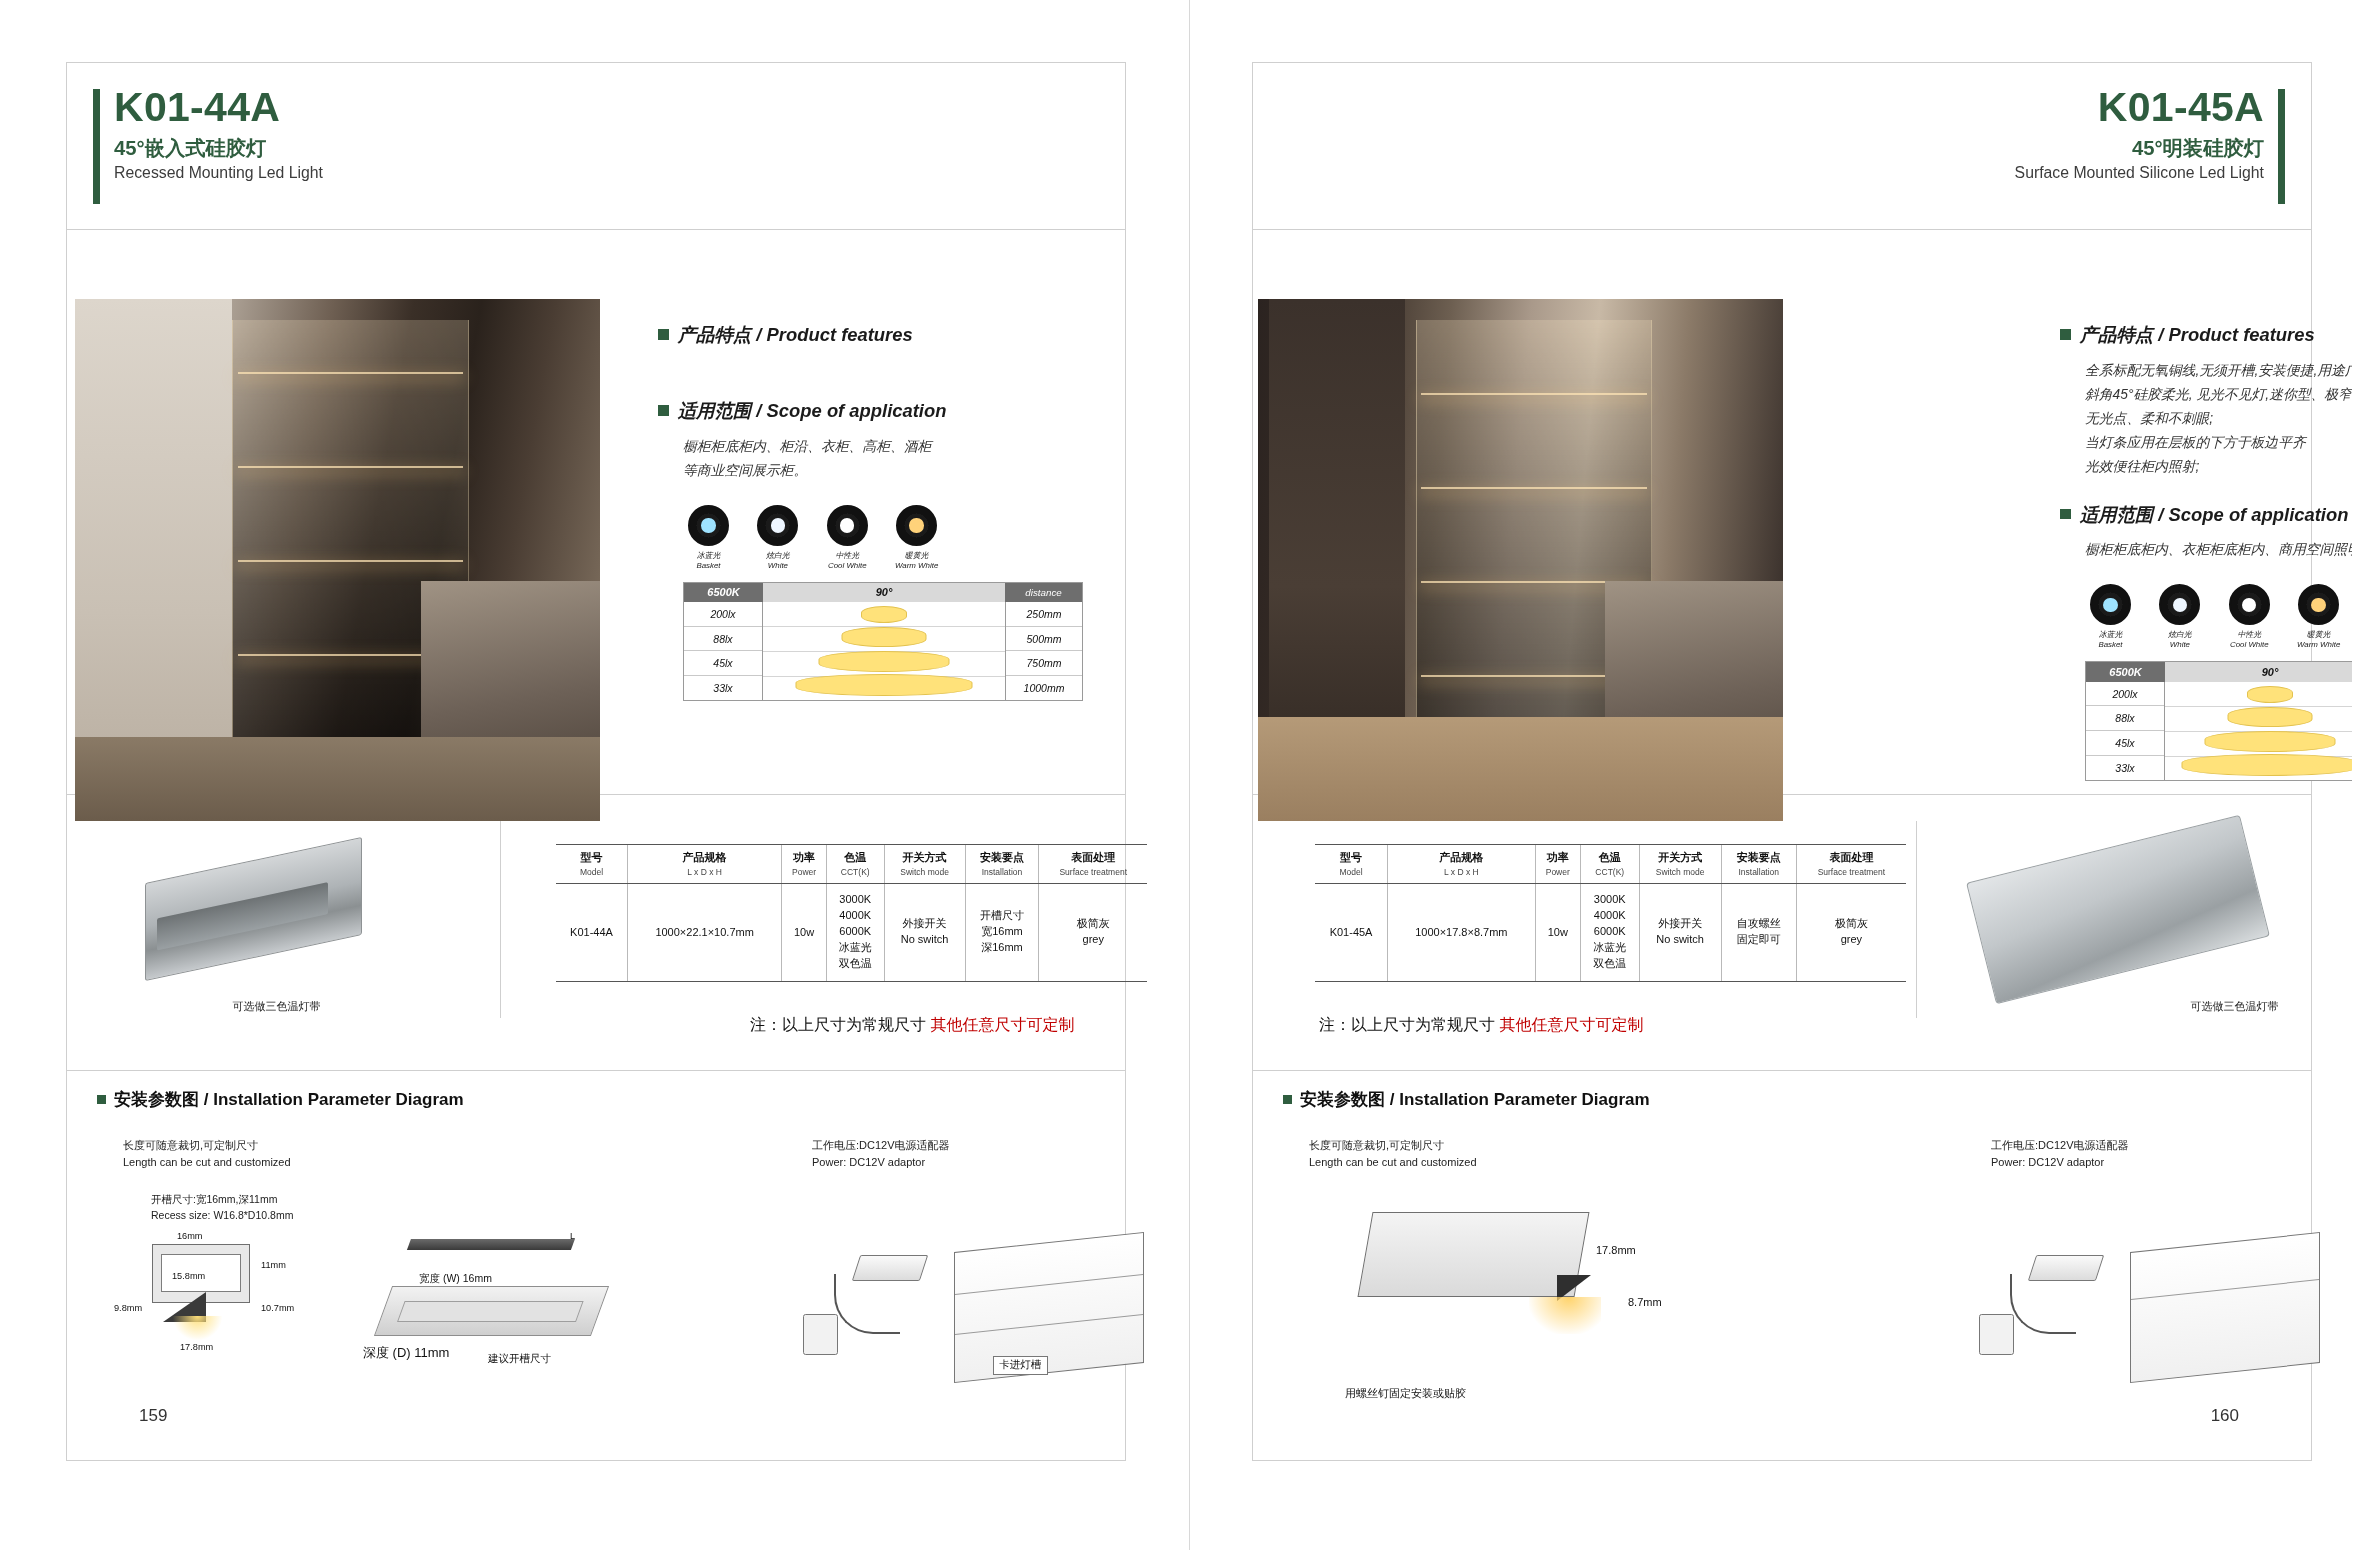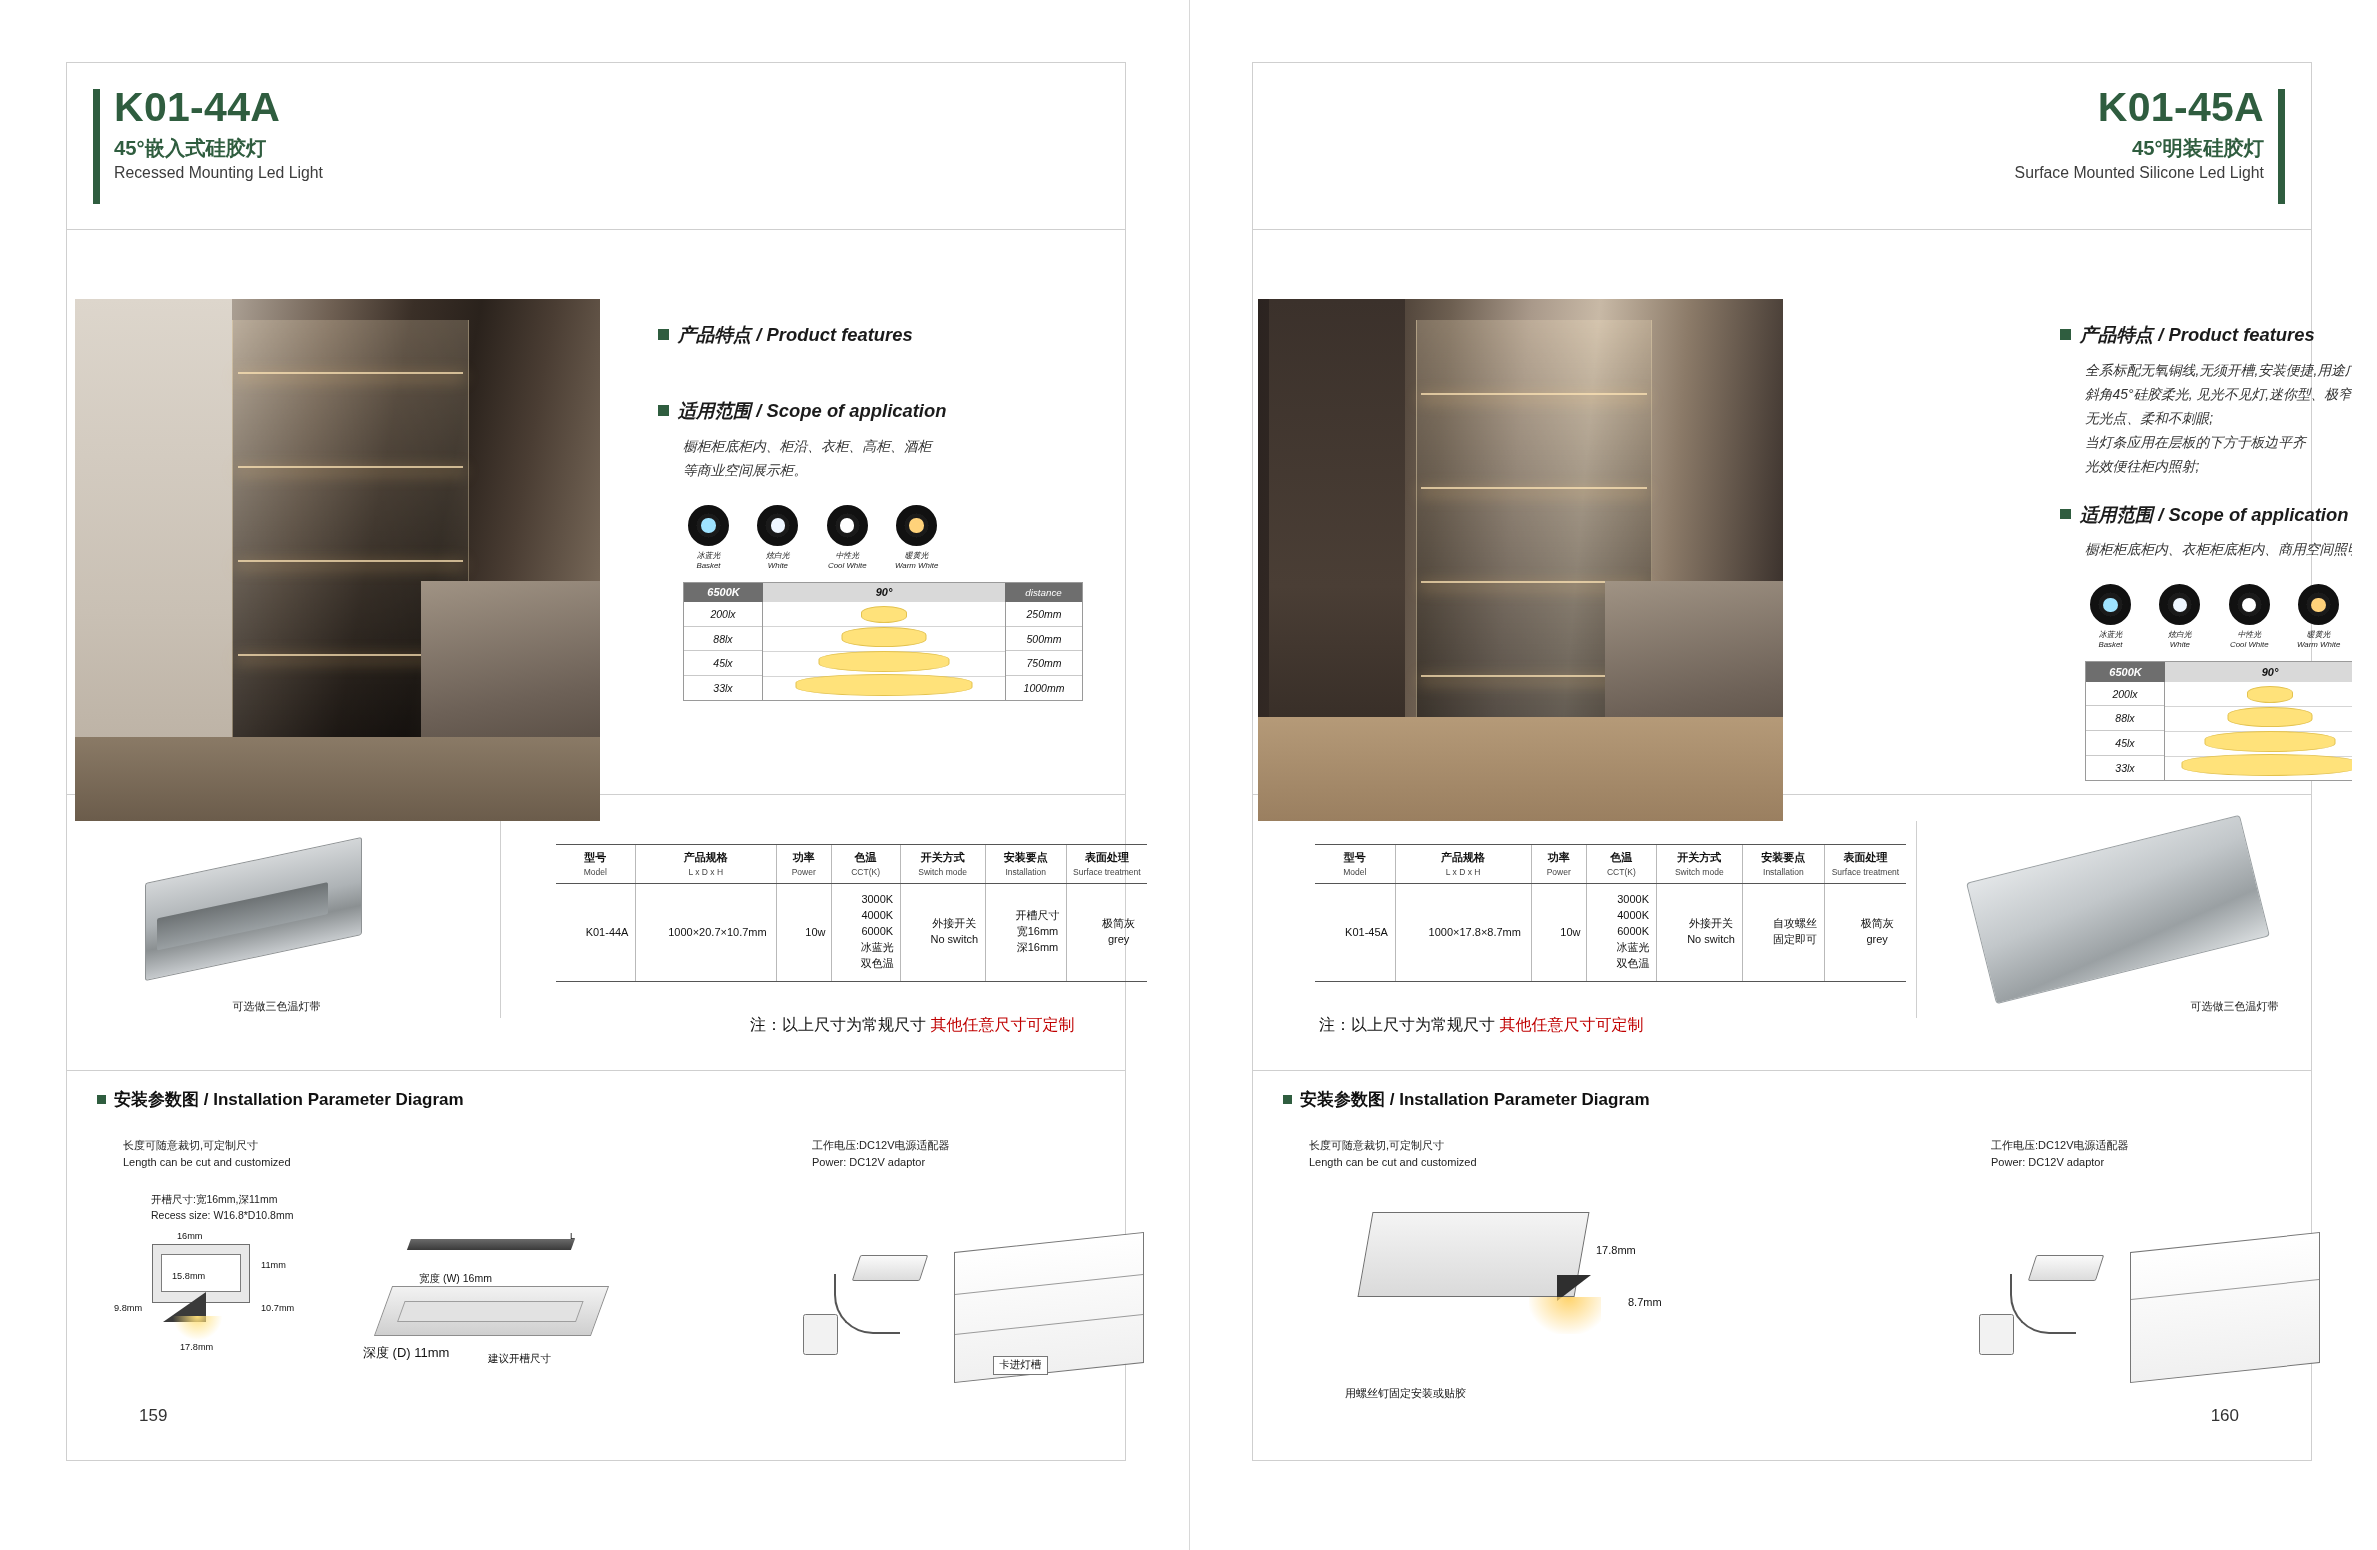--- a/index.html
+++ b/index.html
@@ -272,21 +272,21 @@
   table.spec th:first-child, table.spec td:first-child { border-left: none; }
   table.spec thead th {
     border-bottom: 0.7px solid #555;
     border-top: 0.7px solid #555;
     padding: 5.3px 2.6px;
     font-weight: bold;
   }
   table.spec thead th span.en {
     display: block; font-weight: normal; font-size: 8.5px; color: #444; margin-top: 2px;
   }
-  table.spec tbody td { border-bottom: 0.7px solid #555; height: 98px; font-size: 11px; padding-left: 26px; }
+  table.spec tbody td { border-bottom: 0.7px solid #555; height: 98px; font-size: 11px; }
   .multi { line-height: 1.45; }
   .note {
     position: absolute; font-size: 16px; color: #111;
   }
   .note b { color: #c00000; font-weight: normal; }
   .page-left .note { left: 683px; top: 220px; }
   .page-right .note { left: 66px; top: 220px; }
 
   
   .install {
@@ -542,21 +542,21 @@
               <th><span>功率</span><span class="en">Power</span></th>
               <th><span>色温</span><span class="en">CCT(K)</span></th>
               <th><span>开关方式</span><span class="en">Switch mode</span></th>
               <th><span>安装要点</span><span class="en">Installation</span></th>
               <th><span>表面处理</span><span class="en">Surface treatment</span></th>
             </tr>
           </thead>
           <tbody>
             <tr>
               <td>K01-44A</td>
-              <td>1000×20.7×10.7mm</td>
+              <td>1000×22.1×10.7mm</td>
               <td>10w</td>
               <td class="multi" style="white-space:pre-line">3000K
 4000K
 6000K
 冰蓝光
 双色温</td>
               <td class="multi" style="white-space:pre-line">外接开关
 No switch</td>
               <td class="multi" style="white-space:pre-line">开槽尺寸
 宽16mm

